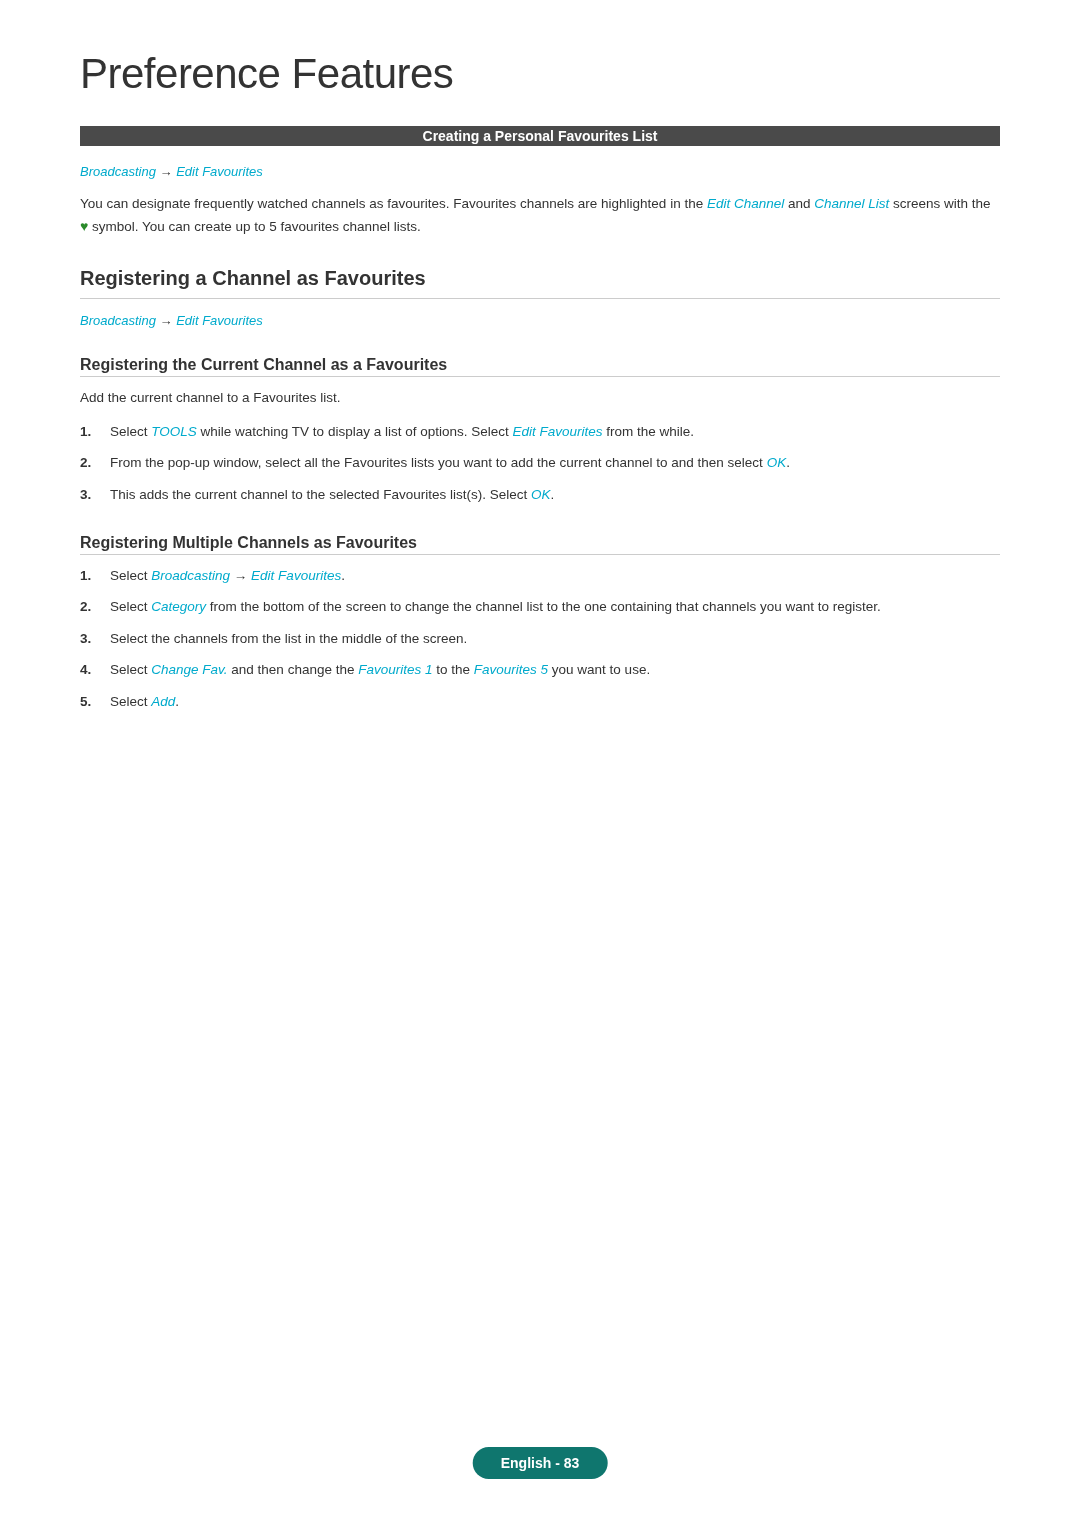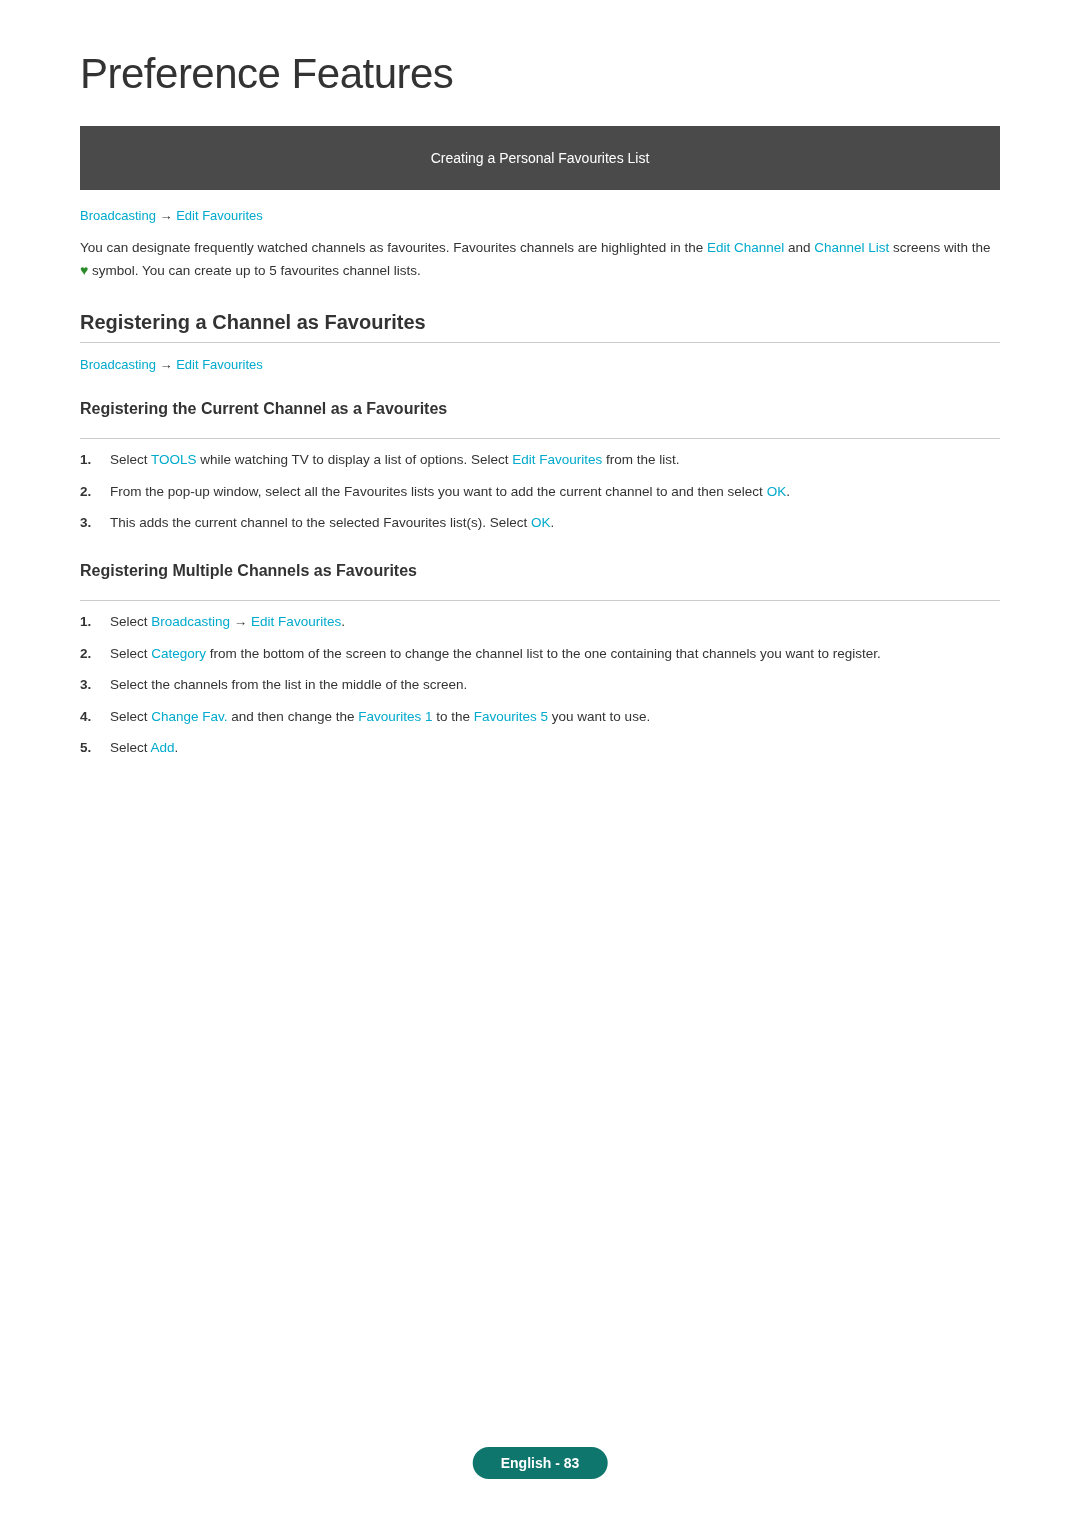--- a/index.html
+++ b/index.html
@@ -28,34 +28,35 @@
       font-weight: 300;
       color: #333333;
       margin-bottom: 28px;
       letter-spacing: -0.5px;
     }
 
     .section-banner {
       background-color: #4a4a4a;
       color: #ffffff;
       text-align: center;
-      padding: 24px 20px;
-      font-size: 14px;
-      font-weight: normal;
+      padding: 2px 20px;
+      font-size: 14px;
+      font-weight: bold;
       margin-bottom: 18px;
     }
 
     .breadcrumb {
       font-size: 13px;
       margin-bottom: 14px;
     }
 
     .breadcrumb a, .link {
       color: #00aacc;
       text-decoration: none;
+      font-style: italic;
     }
 
     .intro-text {
       font-size: 13.5px;
       line-height: 1.6;
       margin-bottom: 30px;
       color: #333;
     }
 
     .heart-symbol {
@@ -70,21 +71,21 @@
       border-bottom: 1px solid #cccccc;
       padding-bottom: 8px;
       margin-bottom: 14px;
     }
 
     .sub-heading {
       font-size: 16px;
       font-weight: bold;
       color: #333333;
       border-bottom: 1px solid #cccccc;
-      padding-bottom: 20px;
+      padding-bottom: 2px;
       margin-bottom: 10px;
       margin-top: 28px;
     }
 
     .sub-section-intro {
       font-size: 13.5px;
       color: #333;
       margin-bottom: 12px;
       line-height: 1.6;
     }
@@ -143,25 +144,26 @@
     <span>You can designate frequently watched channels as favourites. Favourites channels are highlighted in the </span><a href="#" class="link">Edit Channel</a><span> and </span><a href="#" class="link">Channel List</a><span> screens with the </span><span class="heart-symbol">♥</span><span> symbol. You can create up to 5 favourites channel lists.</span>
   </p>
 
   <h2 class="section-heading">Registering a Channel as Favourites</h2>
 
   <div class="breadcrumb">
     <a href="#">Broadcasting</a><span> → </span><a href="#">Edit Favourites</a>
   </div>
 
   <h3 class="sub-heading">Registering the Current Channel as a Favourites</h3>
+  <p class="sub-section-intro">Add the current channel to a Favourites list.</p>
 
   <ol class="steps-list">
     <li>
       <span class="step-num">1.</span>
-      <span>Select </span><a href="#" class="link">TOOLS</a><span> while watching TV to display a list of options. Select </span><a href="#" class="link">Edit Favourites</a><span> from the list.</span>
+      <span>Select </span><a href="#" class="link">TOOLS</a><span> while watching TV to display a list of options. Select </span><a href="#" class="link">Edit Favourites</a><span> from the while.</span>
     </li>
     <li>
       <span class="step-num">2.</span>
       <span>From the pop-up window, select all the Favourites lists you want to add the current channel to and then select </span><a href="#" class="link">OK</a><span>.</span>
     </li>
     <li>
       <span class="step-num">3.</span>
       <span>This adds the current channel to the selected Favourites list(s). Select </span><a href="#" class="link">OK</a><span>.</span>
     </li>
   </ol>

